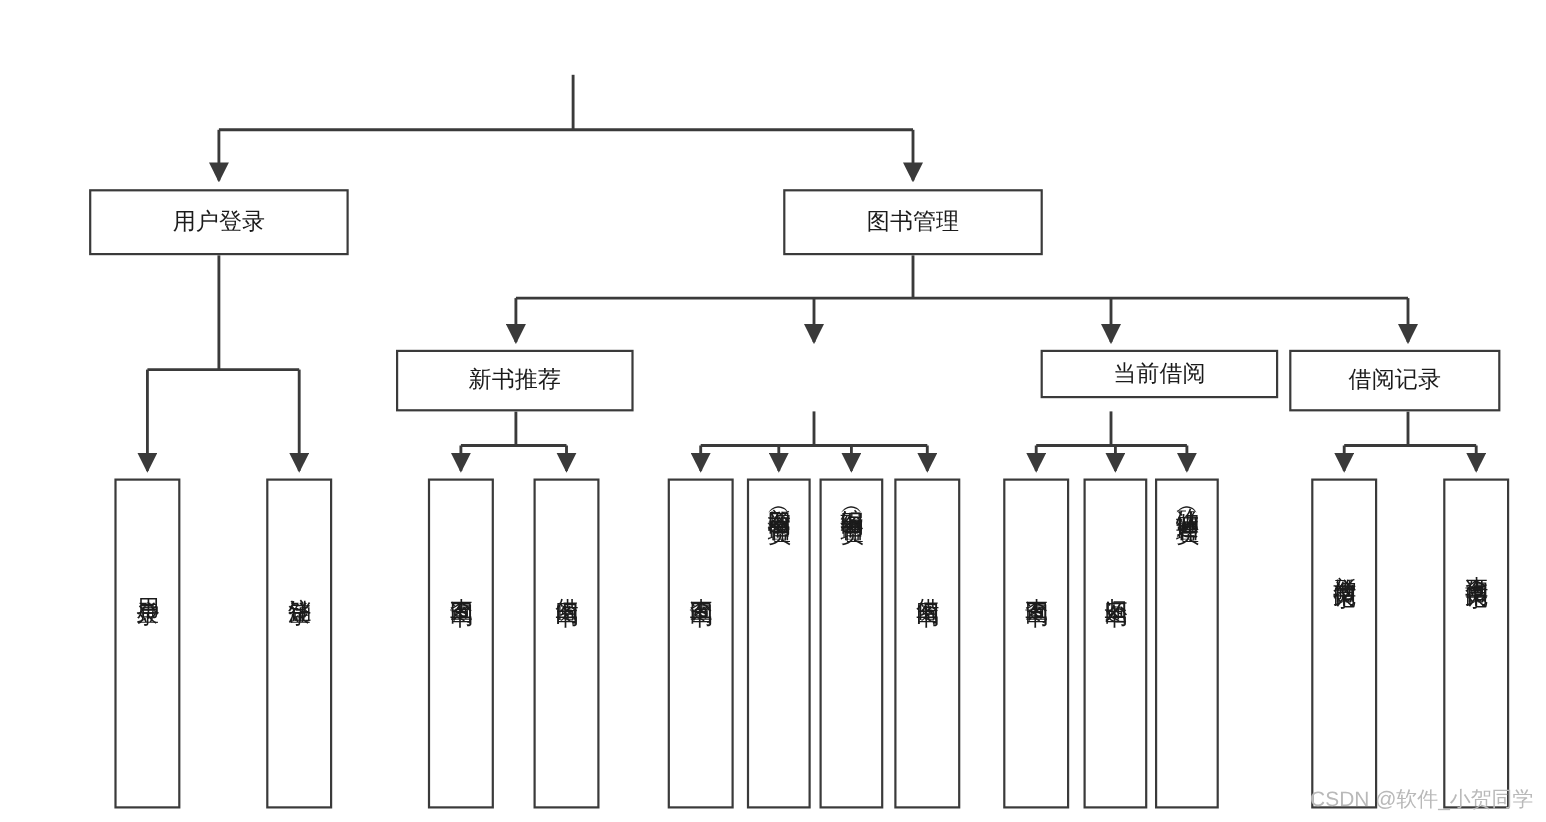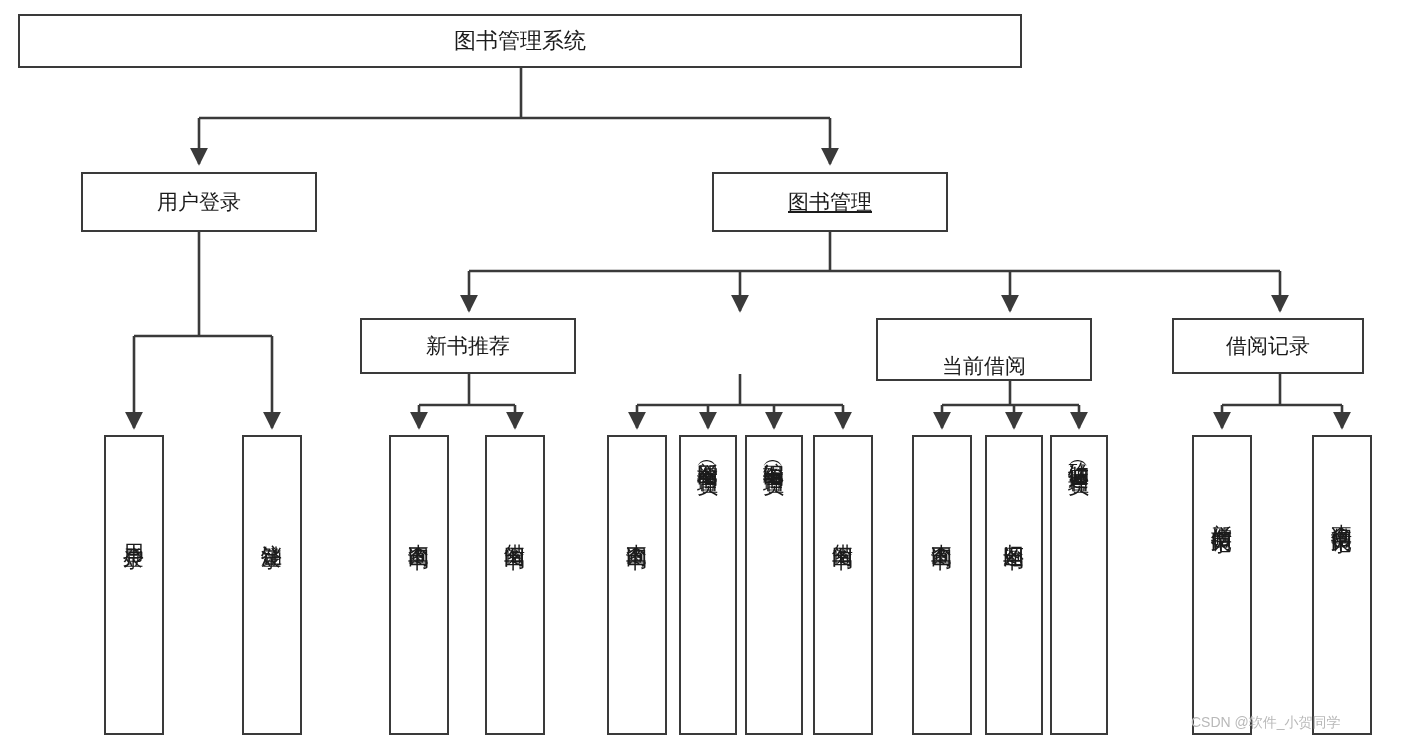--- a/index.html
+++ b/index.html
@@ -65,21 +65,21 @@
   .node.leaf.mid2 .label {
     margin-top: 64px;
   }
   .node.leaf.top .label {
     margin-top: 2px;
   }
   .watermark {
     position: absolute;
     left: 1191px;
     top: 714px;
-    font-size: 14px;
+    font-size: 19px;
     color: #b9b9b9;
     white-space: nowrap;
     z-index: 3;
   }
 </style>
 </head>
 <body>
 
 <div id="canvas">
 
@@ -126,35 +126,32 @@
       <path d="M 1014 405 L 1014 428" marker-end="url(#arrow)"></path>
       <path d="M 1079 405 L 1079 428" marker-end="url(#arrow)"></path>
 
       <path d="M 1280 374 L 1280 405"></path>
       <path d="M 1222 405 L 1342 405"></path>
       <path d="M 1222 405 L 1222 428" marker-end="url(#arrow)"></path>
       <path d="M 1342 405 L 1342 428" marker-end="url(#arrow)"></path>
     </g>
   </svg>
 
-  <div class="node root" style="left: 18px; top: 14px; width: 1004px; height: 54px;">
-    <span class="label">图书管理系统</span>
-  </div>
 
   <div class="node branch" style="left: 81px; top: 172px; width: 236px; height: 60px;">
     <span class="label">用户登录</span>
   </div>
-  <div class="node branch" style="left: 712px; top: 172px; width: 236px; height: 60px; text-decoration: underline;">
+  <div class="node branch" style="left: 712px; top: 172px; width: 236px; height: 60px;">
     <span class="label">图书管理</span>
   </div>
 
   <div class="node branch" style="left: 360px; top: 318px; width: 216px; height: 56px;">
     <span class="label">新书推荐</span>
   </div>
-  <div class="node branch" style="left: 876px; top: 318px; width: 216px; height: 63px; align-items: flex-end;">
+  <div class="node branch" style="left: 946px; top: 318px; width: 216px; height: 44px;">
     <span class="label">当前借阅</span>
   </div>
   <div class="node branch" style="left: 1172px; top: 318px; width: 192px; height: 56px;">
     <span class="label">借阅记录</span>
   </div>
 
   <div class="node leaf mid" style="left: 104px; top: 435px; width: 60px; height: 300px;">
     <span class="label">用户登录</span>
   </div>
   <div class="node leaf mid" style="left: 242px; top: 435px; width: 60px; height: 300px;">

